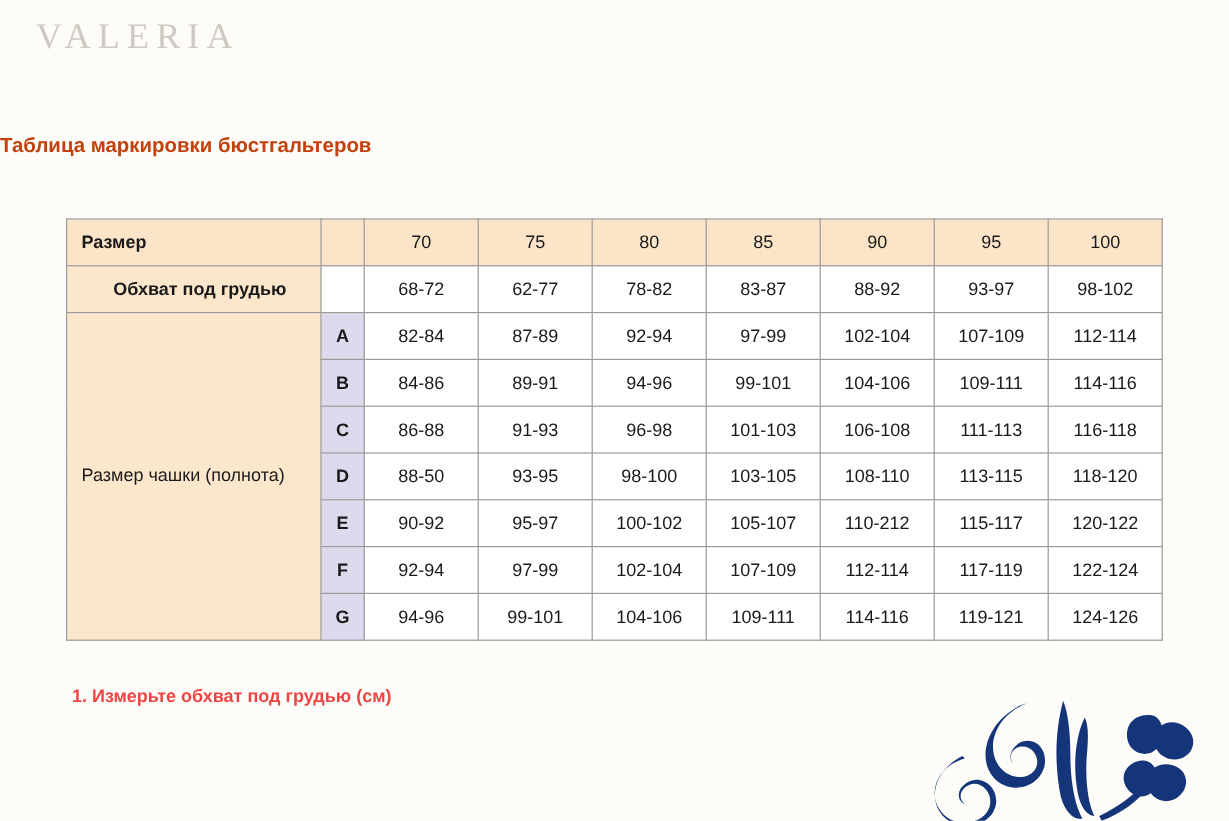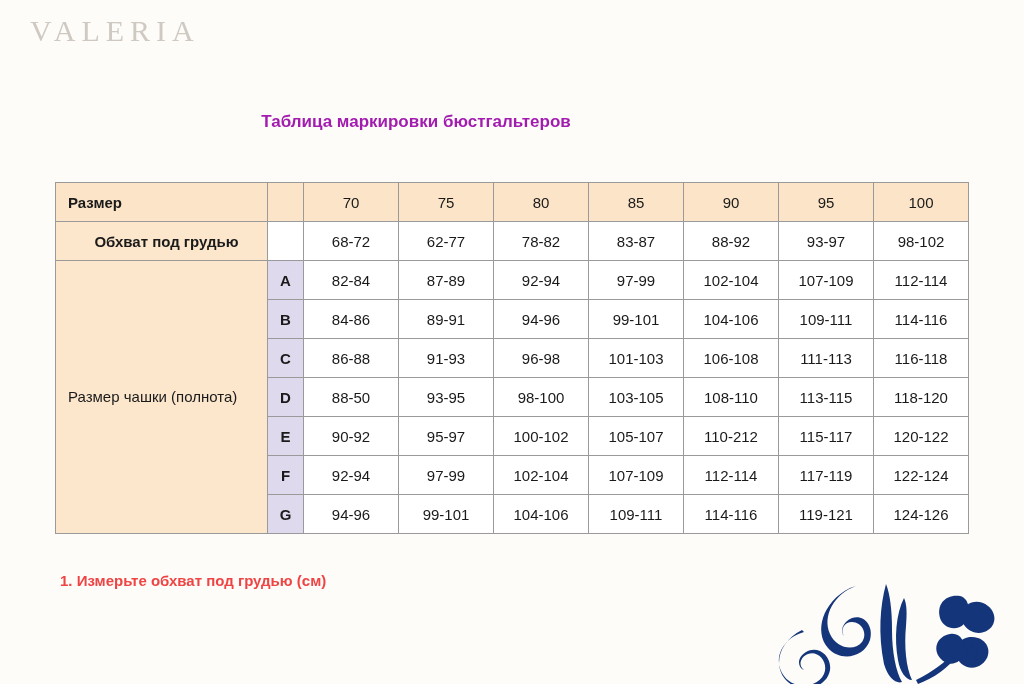--- a/index.html
+++ b/index.html
@@ -28,24 +28,24 @@
     font-weight: 400;
     margin-left: 16px;
   }
 
   
   .doc-title {
     position: absolute;
     top: 112px;
     left: 0;
     width: 832px;
-    text-align: center;
+    text-align: left;
     font-size: 17px;
     font-weight: bold;
-    color: #a21caf;
+    color: #c2410c;
   }
 
   
   .table-wrap {
     position: absolute;
     top: 182px;
     left: 55px;
     width: 1002px;
   }
   table.size-table {

